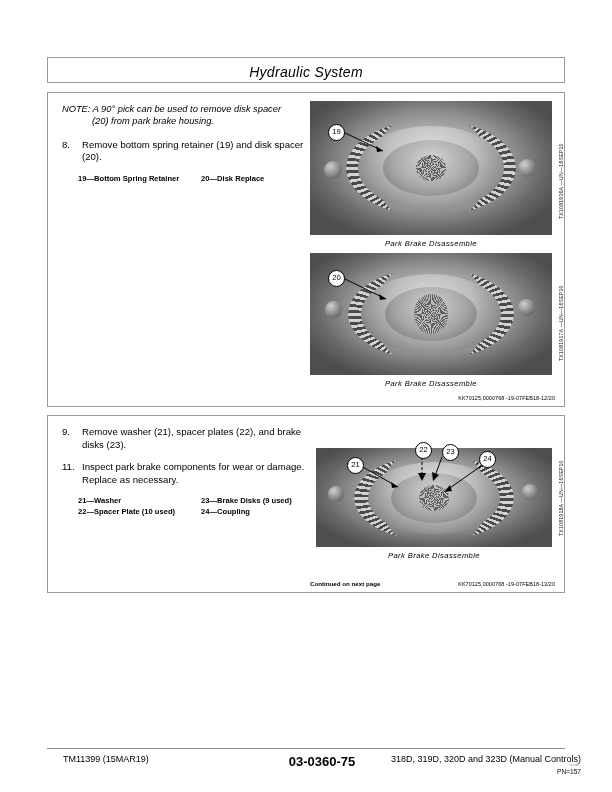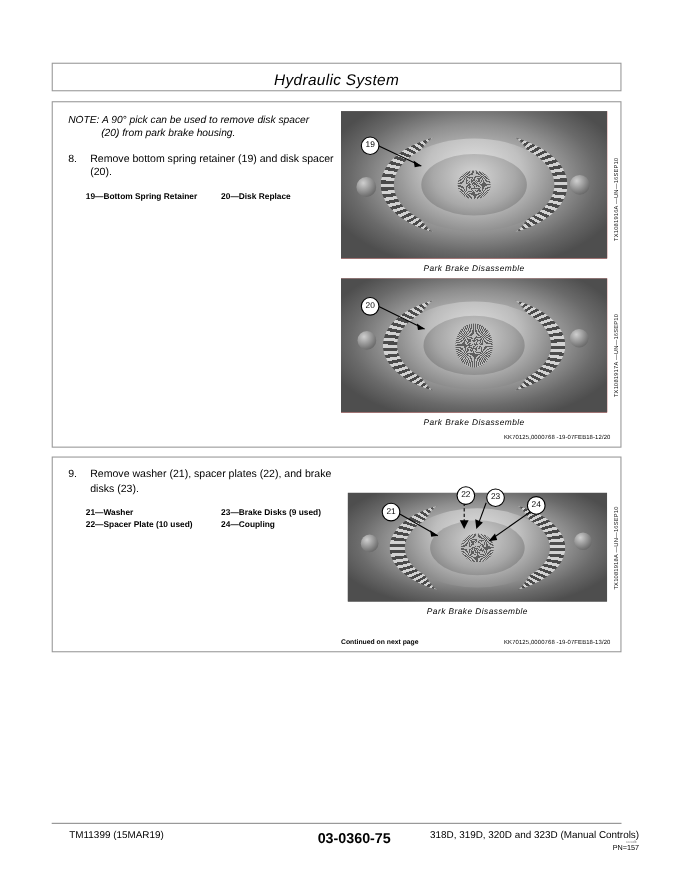--- a/index.html
+++ b/index.html
@@ -102,21 +102,21 @@
     flex: 1 1 auto;
   }
 
   
   .figure {
     position: absolute;
   }
   .figure-photo {
     position: relative;
     overflow: hidden;
-    background: #b91c1c;
+    background: #0c4a6e;
   }
   .figure-caption {
     text-align: center;
     font-style: italic;
     font-size: 7.6px;
     letter-spacing: 0.4px;
     margin-top: 4px;
   }
   .figure-sidecode {
     position: absolute;
@@ -337,20 +337,24 @@
 <div class="content-box" id="box-2">
 
   <div class="text-col">
 
     <div class="step">
       <div class="step-num">9.</div>
       <div class="step-body">Remove washer (21), spacer plates (22), and brake disks (23).</div>
     </div>
 
 
+    <div class="step">
+      <div class="step-num">11.</div>
+      <div class="step-body">Inspect park brake components for wear or damage. Replace as necessary.</div>
+    </div>
 
     <div class="legend">
       <div class="legend-row">
         <div class="legend-cell">
           <span class="legend-key">21—</span>
           <span class="legend-val">Washer</span>
         </div>
         <div class="legend-cell">
           <span class="legend-key">23—</span>
           <span class="legend-val">Brake Disks (9 used)</span>

